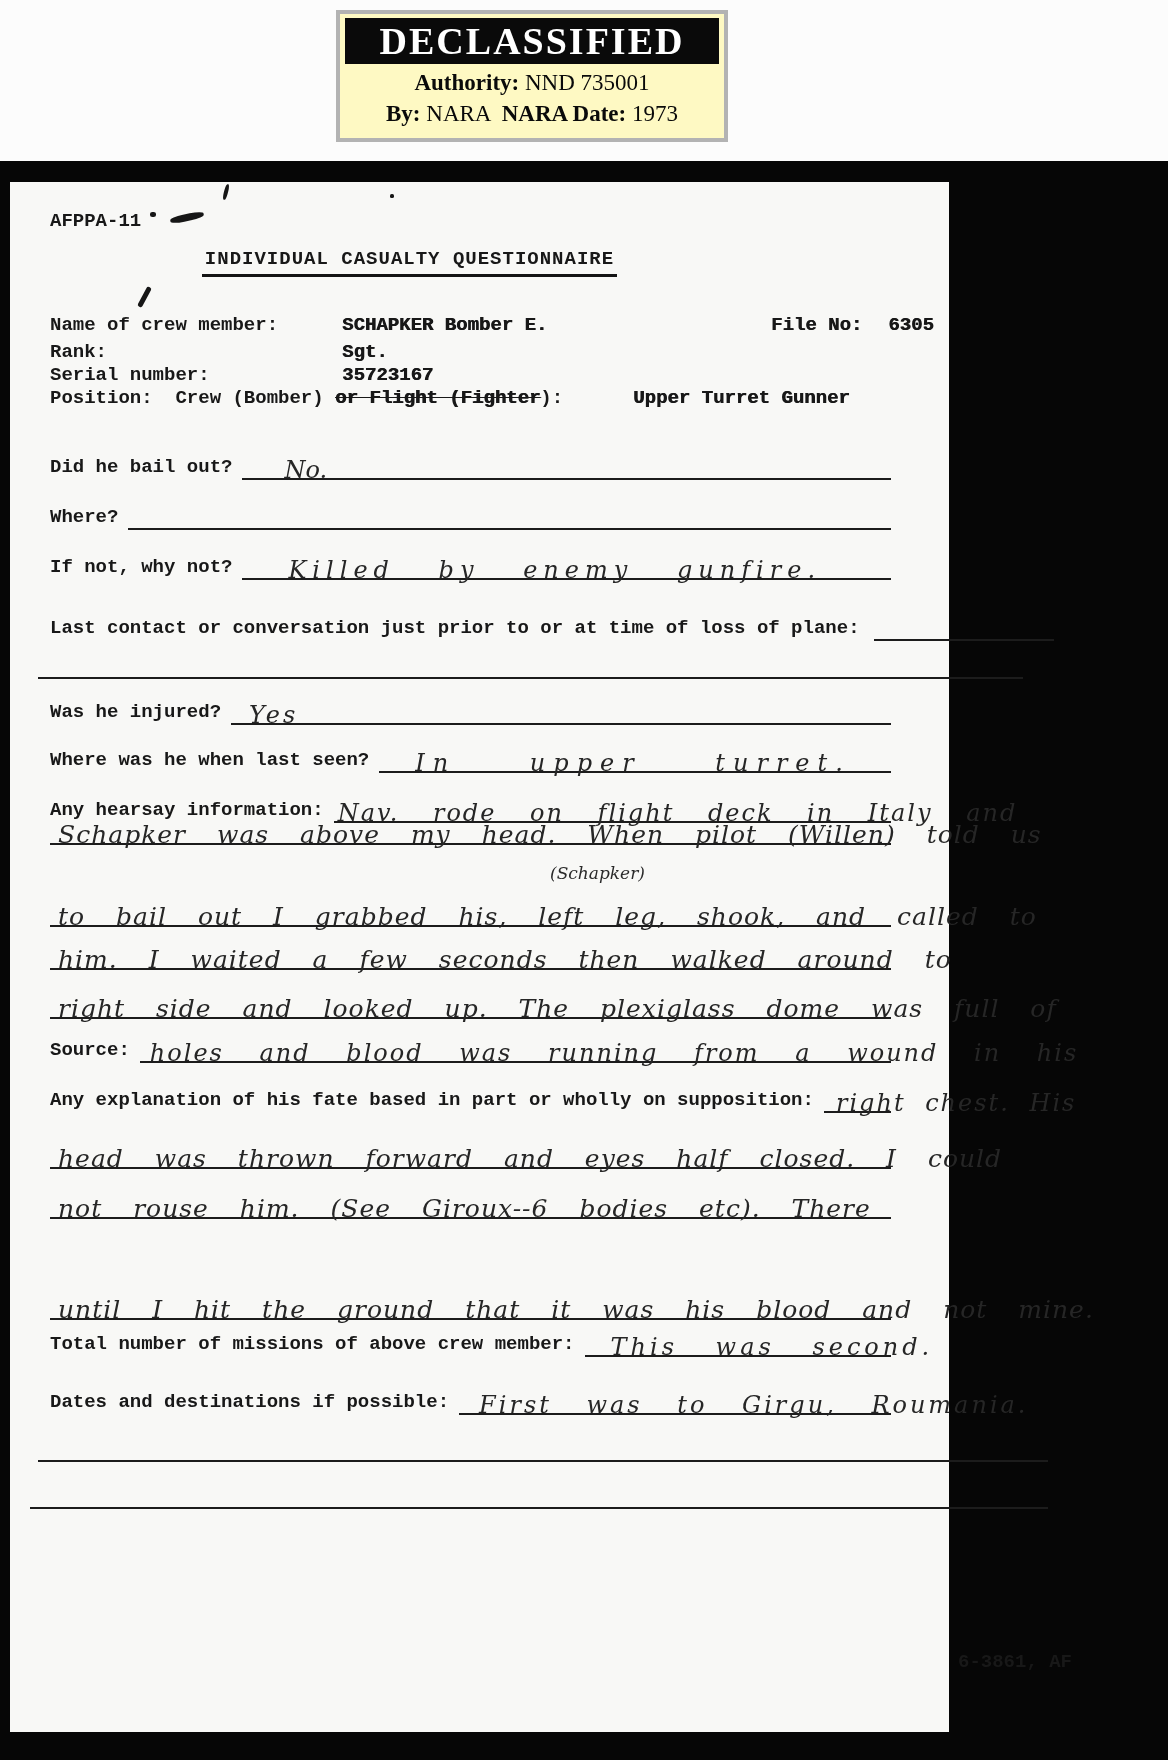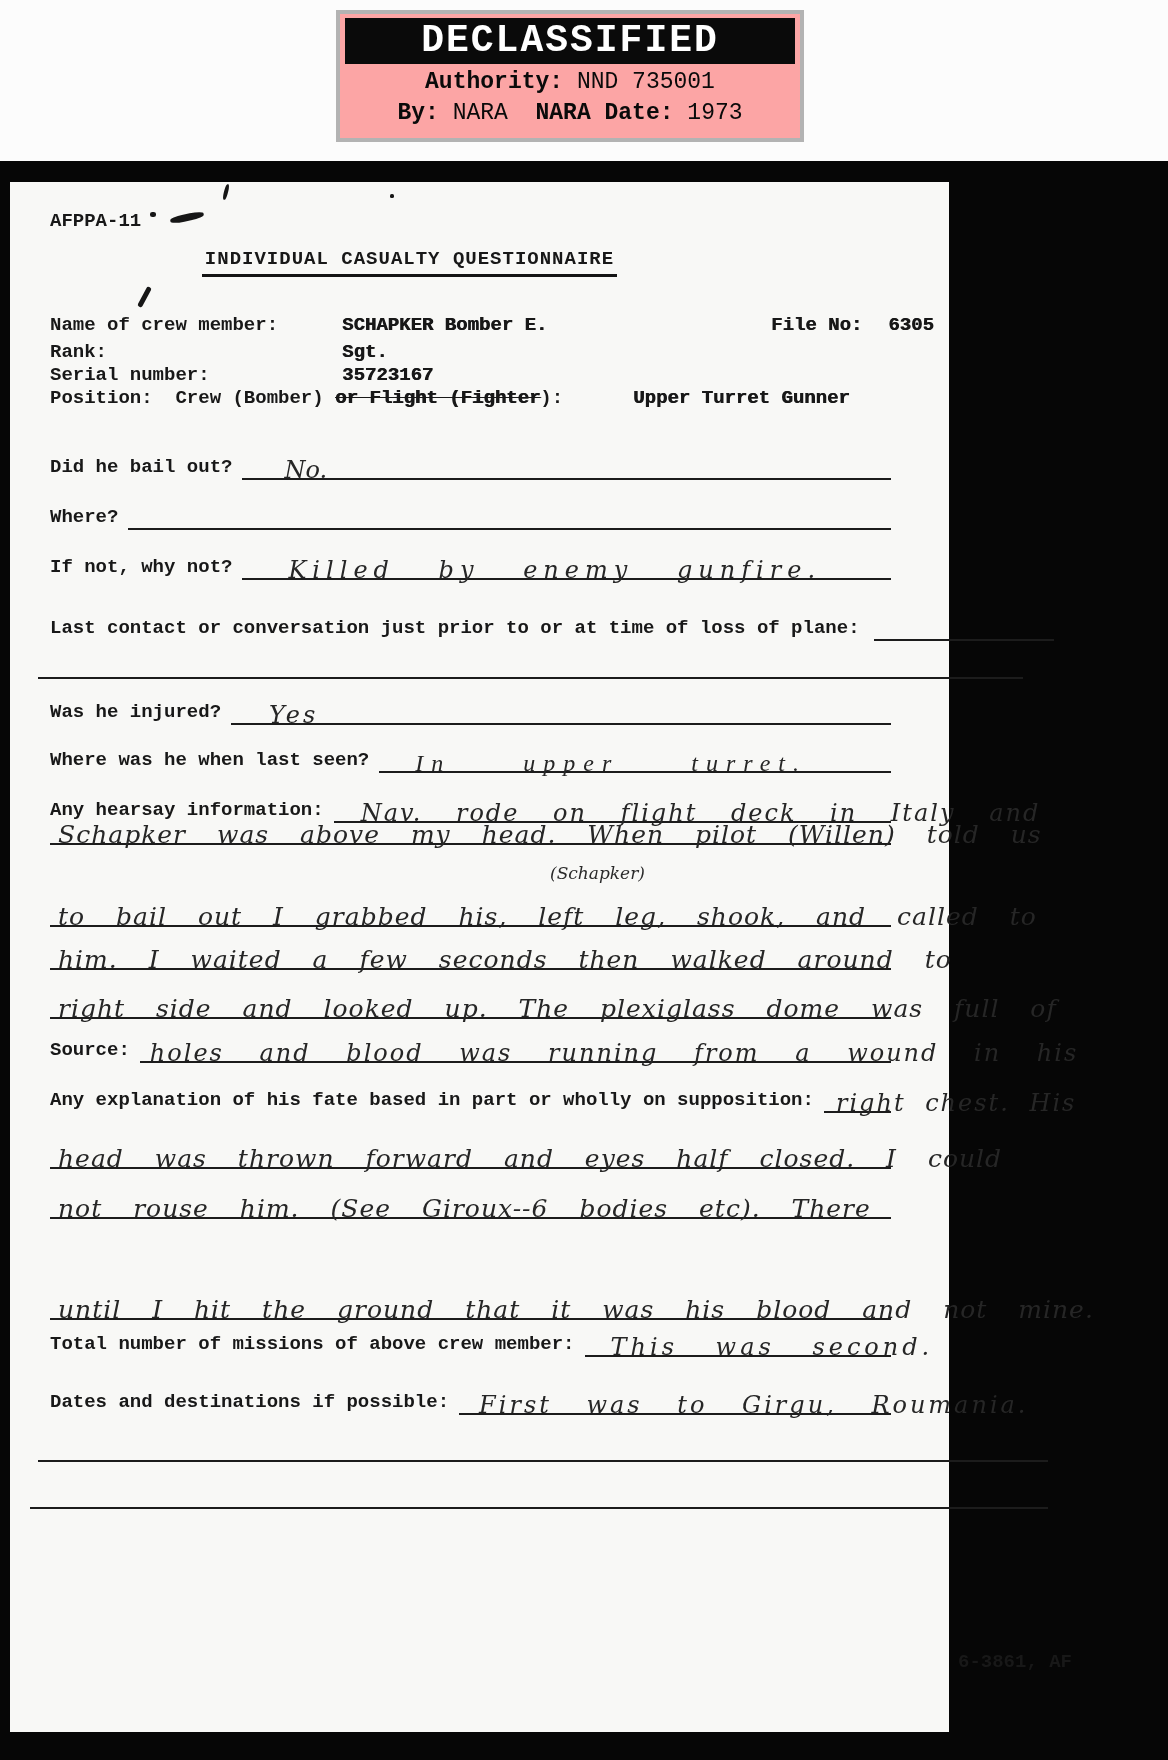--- a/index.html
+++ b/index.html
@@ -4,23 +4,23 @@
 <style>
   html,body{margin:0;padding:0;}
   body{
     width:1168px;height:1760px;position:relative;
     background:#060606;overflow:hidden;
     font-family:"Liberation Mono", monospace;
   }
   
   .top-strip{position:absolute;left:0;top:0;width:1168px;height:161px;background:#fcfcfc;}
   .stamp{
-    position:absolute;left:336px;top:10px;width:468px;height:132px;
-    box-sizing:border-box;background:#fca5a5;border:4px solid #b3b3b3;
-    font-family:Liberation Mono, monospace;
+    position:absolute;left:336px;top:10px;width:392px;height:132px;
+    box-sizing:border-box;background:#fef9c3;border:4px solid #b3b3b3;
+    font-family:Liberation Serif, serif;
   }
   .stamp-bar{
     margin:4px 5px 3px 5px;height:46px;line-height:46px;
     background:#0a0a0a;color:#ffffff;text-align:center;
     font-size:38px;font-weight:bold;letter-spacing:2px;
   }
   .stamp-line{text-align:center;font-size:23px;line-height:31px;color:#0a0a0a;white-space:pre;}
   .stamp-line .b{font-weight:bold;}
   
   .page{
@@ -127,35 +127,35 @@
   <div class="row q" style="top:429px;">
     <span class="typed q-label">Last contact or conversation just prior to or at time of loss of plane:</span>
     <span class="fill-fixed"></span>
   </div>
 
   <div class="blank-line" style="left:28px;top:493px;width:985px;"></div>
 
   <div class="row q" style="top:513px;">
     <span class="typed q-label">Was he injured?</span>
     <span class="fill">
-        <span class="hw" style="left:38px;letter-spacing:3px;font-style:italic;">Yes</span>
+        <span class="hw" style="left:18px;letter-spacing:3px;font-style:italic;">Yes</span>
       </span>
   </div>
 
   <div class="row q" style="top:561px;">
     <span class="typed q-label">Where was he when last seen?</span>
     <span class="fill">
-        <span class="hw" style="left:36px;letter-spacing:8px;word-spacing:58px;font-family:Liberation Serif, serif;">In upper turret.</span>
+        <span class="hw" style="left:36px;letter-spacing:8px;word-spacing:58px;">In upper turret.</span>
       </span>
   </div>
 
   <div class="row q" style="top:611px;">
     <span class="typed q-label">Any hearsay information:</span>
     <span class="fill">
-        <span class="hw" style="left:27px;letter-spacing:2px;word-spacing:24px;margin-top:16px;">Nav. rode on flight deck in Italy and</span>
+        <span class="hw" style="left:4px;letter-spacing:2px;word-spacing:24px;margin-top:16px;">Nav. rode on flight deck in Italy and</span>
       </span>
   </div>
 
   <div class="cont" style="top:621px;">
     <span class="hw">Schapker was above my head. When pilot (Willen) told us</span>
   </div>
 
   <div class="cont" style="top:703px;">
     <span class="annotation">(Schapker)</span>
     <span class="hw"><span>to bail out I grabbed his,</span> <span>left leg, shook, and called to</span></span>

